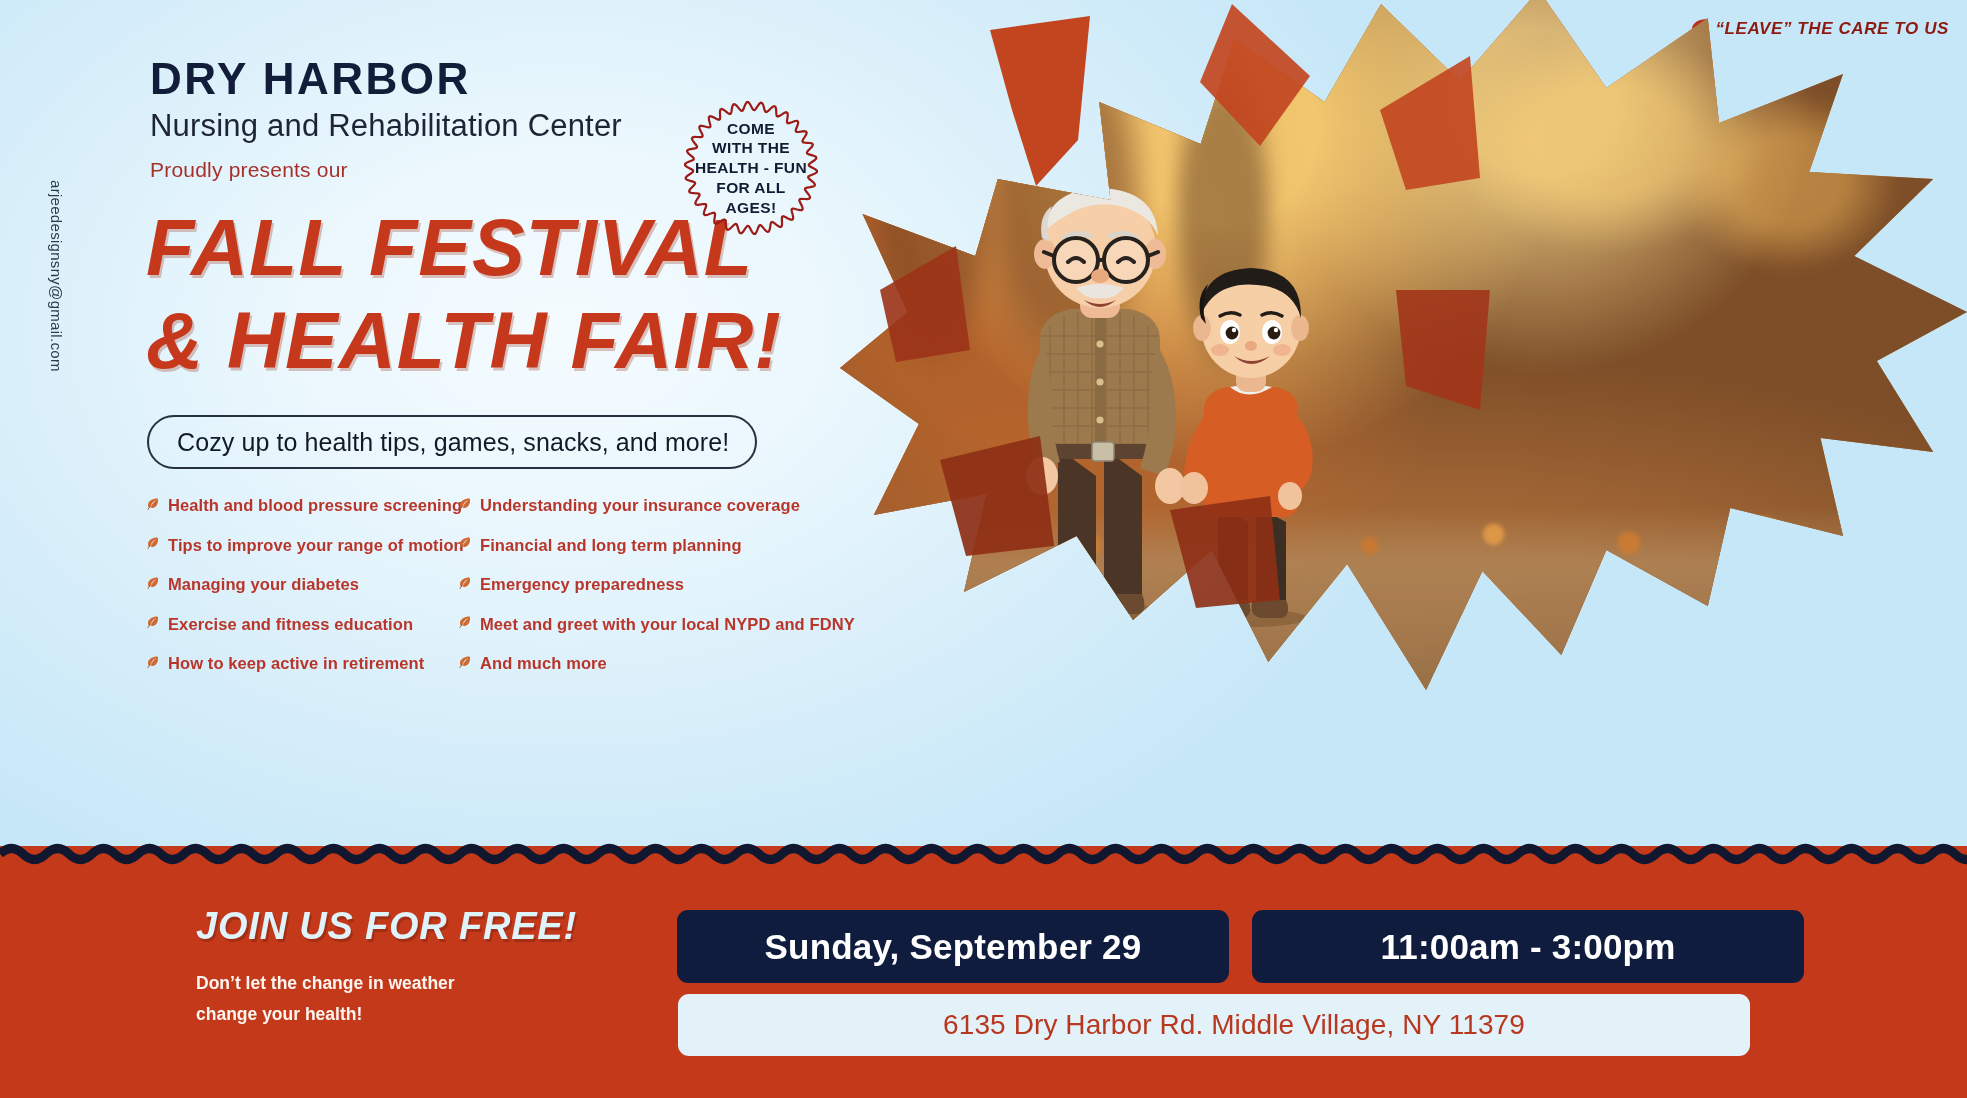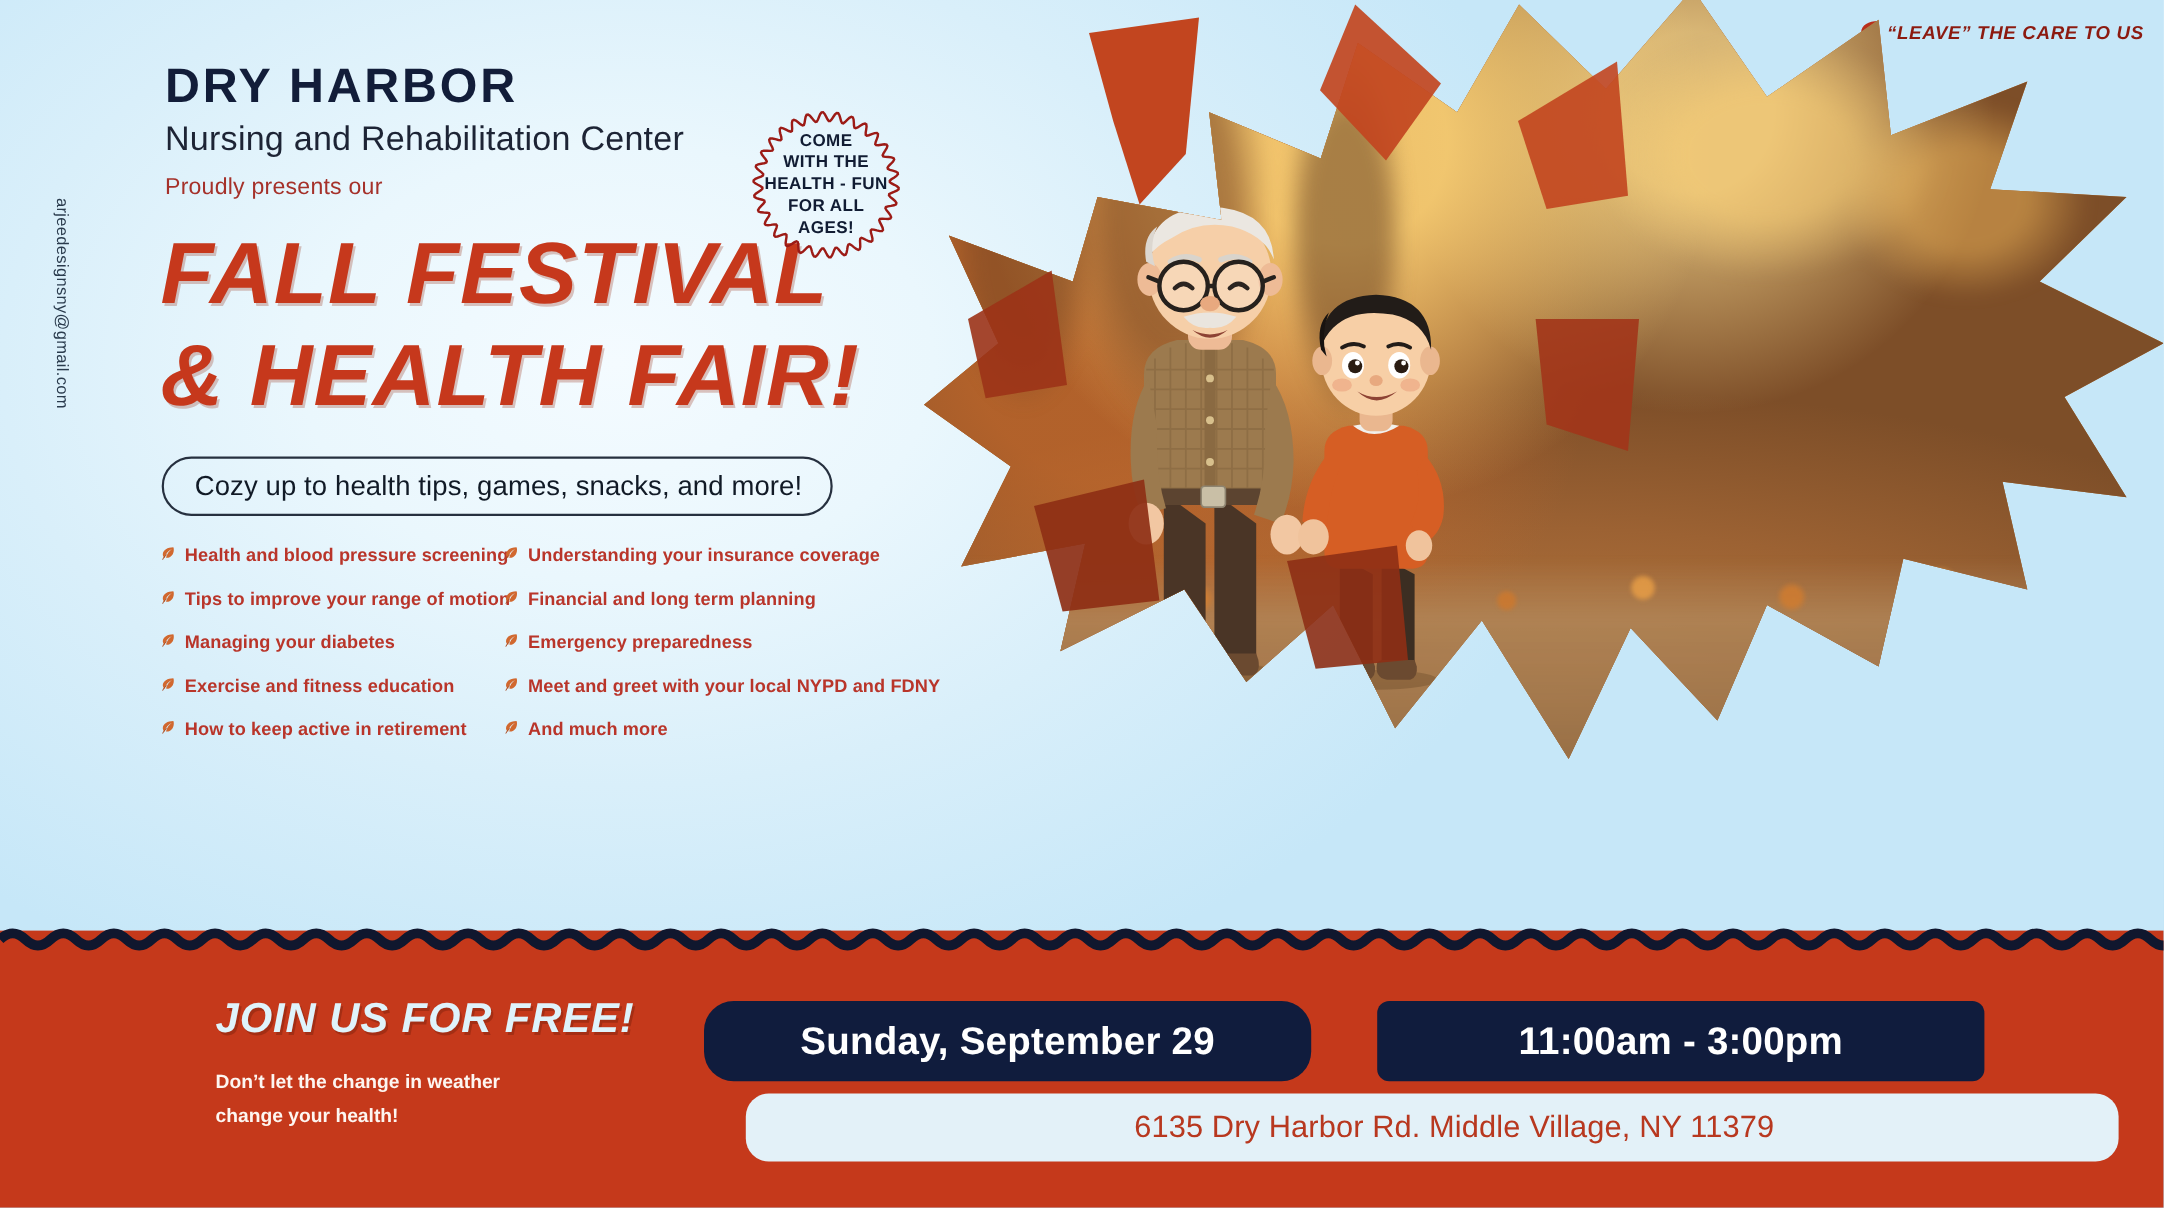--- a/index.html
+++ b/index.html
@@ -181,25 +181,25 @@
     position:absolute; left:196px; top:122px; width:330px;
     font-size:17.5px; font-weight:bold; color:#fdf6f1; line-height:1.75;
   }
 
   .info-box{
     position:absolute;
     background:#101c3d; border-radius:11px;
     display:flex; align-items:center; justify-content:center;
     color:#ffffff; font-weight:bold;
   }
-  #date-box{ left:640px; top:64px; width:552px; height:73px; font-size:35px; letter-spacing:.2px;border-radius:27px; }
+  #date-box{ left:677px; top:64px; width:552px; height:73px; font-size:35px; letter-spacing:.2px; }
   #time-box{ left:1252px; top:64px; width:552px; height:73px; font-size:35px; letter-spacing:.2px; }
   #addr-box{
-    position:absolute; left:678px; top:148px; width:1248px; height:62px;
-    background:#e3f1f8; border-radius:21px;
+    position:absolute; left:678px; top:148px; width:1072px; height:62px;
+    background:#e3f1f8; border-radius:11px;
     display:flex; align-items:center; justify-content:center;
     font-size:28px; color:#b8381f; letter-spacing:.1px;padding-left:40px;
   }
 </style>
 </head>
 <body>
 
 <div id="top-section">
 
   <div id="side-credit">arjeedesignsny@gmail.com</div>

